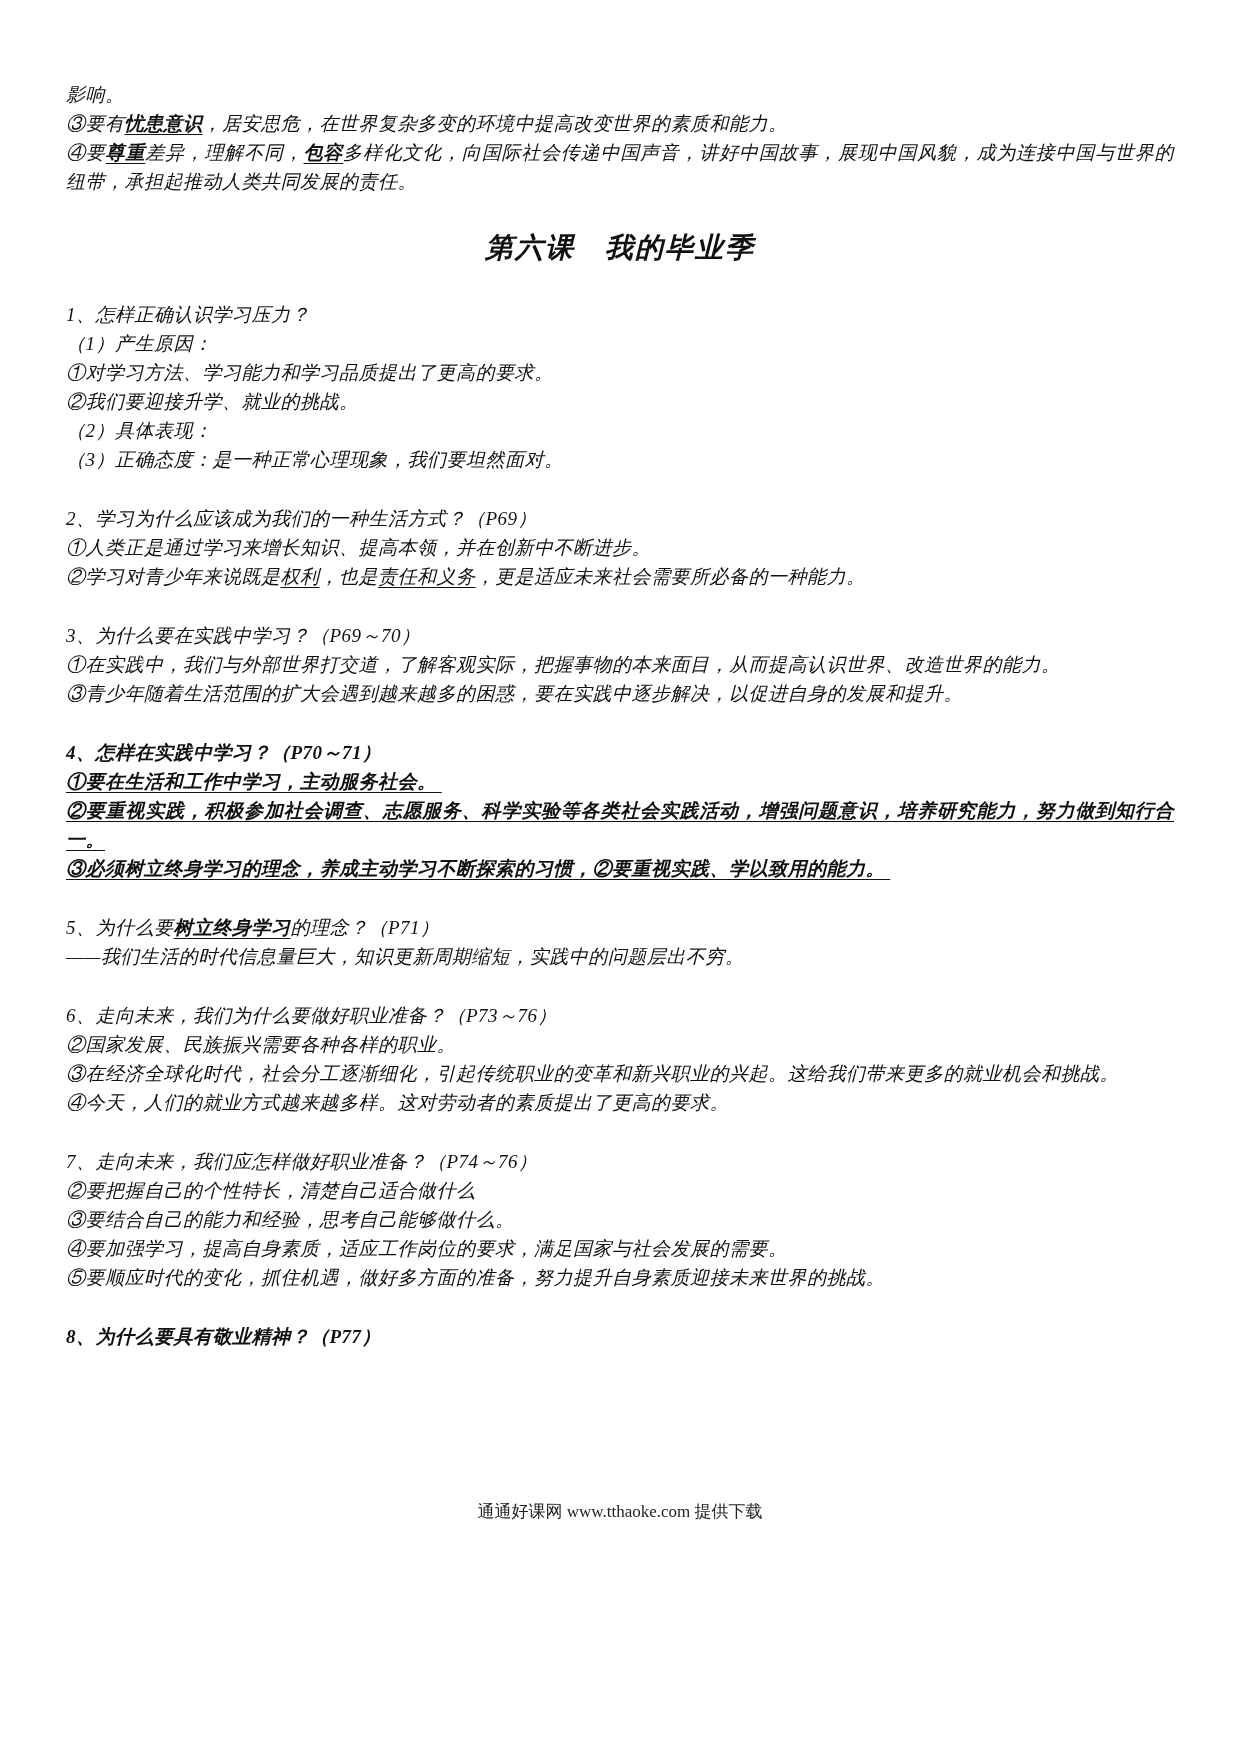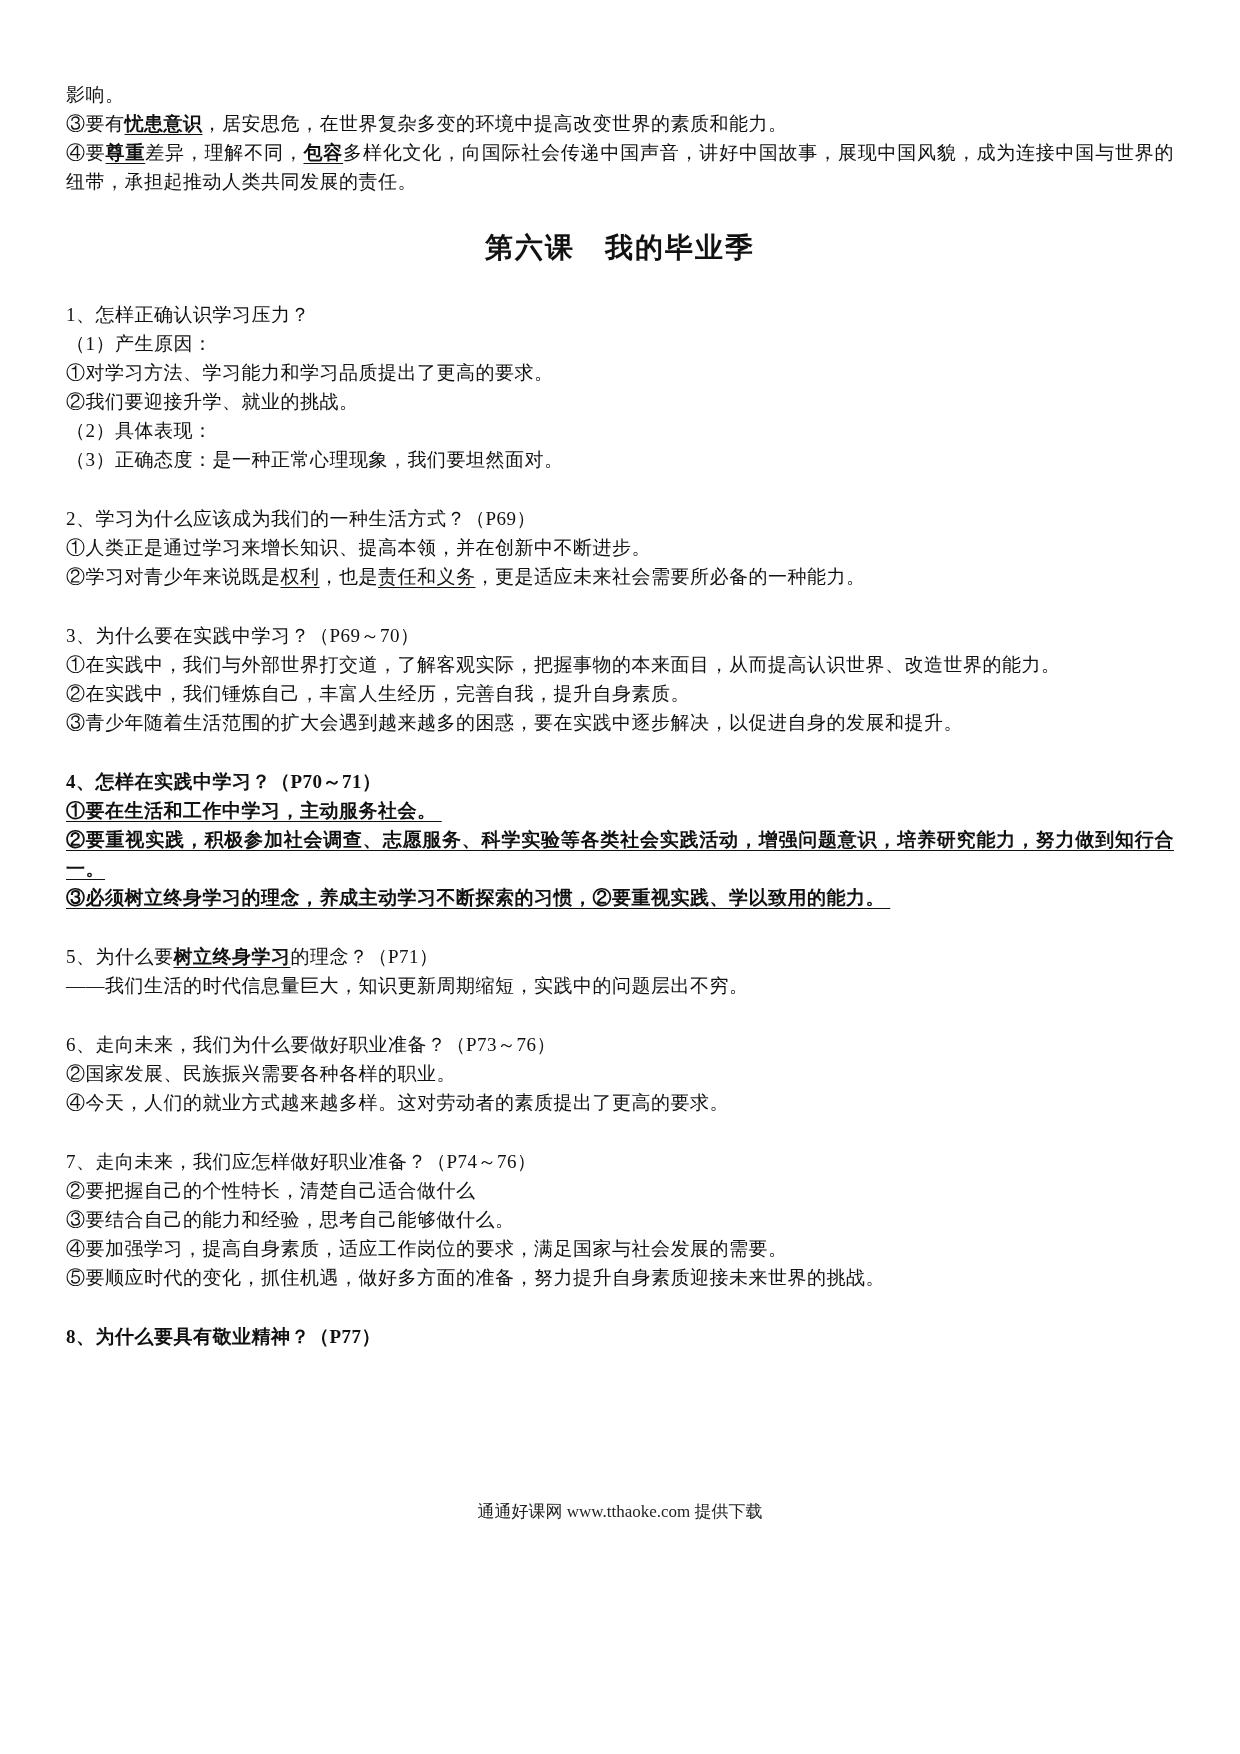--- a/index.html
+++ b/index.html
@@ -15,20 +15,21 @@
     width: 1240px;
     height: 1754px;
     box-sizing: border-box;
     padding: 80px 66px 0 66px;
     font-family: "Liberation Serif", "DejaVu Serif", serif;
     color: #111111;
     background: #ffffff;
   }
   .section {
     margin: 0 0 30px 0;
+    font-style: italic;
   }
   .line {
     margin: 0;
     font-size: 19px;
     line-height: 29px;
     text-align: justify;
     letter-spacing: 0.5px;
     word-break: break-word;
   }
   .section-heading {
@@ -80,36 +81,36 @@
         <p class="line"><span class="seg s-normal">（3）正确态度：是一种正常心理现象，我们要坦然面对。</span></p>
       </div>
       <div class="section">
         <p class="line"><span class="seg s-normal">2、学习为什么应该成为我们的一种生活方式？（P69）</span></p>
         <p class="line"><span class="seg s-normal">①人类正是通过学习来增长知识、提高本领，并在创新中不断进步。</span></p>
         <p class="line"><span class="seg s-normal">②学习对青少年来说既是</span><span class="seg s-underline">权利</span><span class="seg s-normal">，也是</span><span class="seg s-underline">责任和义务</span><span class="seg s-normal">，更是适应未来社会需要所必备的一种能力。</span></p>
       </div>
       <div class="section">
         <p class="line"><span class="seg s-normal">3、为什么要在实践中学习？（P69～70）</span></p>
         <p class="line"><span class="seg s-normal">①在实践中，我们与外部世界打交道，了解客观实际，把握事物的本来面目，从而提高认识世界、改造世界的能力。</span></p>
-        <p class="line"><span class="seg s-normal">②在实践中，我们锤炼自己，丰富人生经历，完善自我，提升自身素质。</span></p>
         <p class="line"><span class="seg s-normal">③青少年随着生活范围的扩大会遇到越来越多的困惑，要在实践中逐步解决，以促进自身的发展和提升。</span></p>
       </div>
       <div class="section">
         <p class="line"><span class="seg s-bold">4、怎样在实践中学习？（P70～71）</span></p>
         <p class="line"><span class="seg s-bold-underline">①要在生活和工作中学习，主动服务社会。 </span></p>
         <p class="line"><span class="seg s-bold-underline">②要重视实践，积极参加社会调查、志愿服务、科学实验等各类社会实践活动，增强问题意识，培养研究能力，努力做到知行合一。</span></p>
         <p class="line"><span class="seg s-bold-underline">③必须树立终身学习的理念，养成主动学习不断探索的习惯，②要重视实践、学以致用的能力。 </span></p>
       </div>
       <div class="section">
         <p class="line"><span class="seg s-normal">5、为什么要</span><span class="seg s-bold-underline">树立终身学习</span><span class="seg s-normal">的理念？（P71）</span></p>
         <p class="line"><span class="seg s-normal">——我们生活的时代信息量巨大，知识更新周期缩短，实践中的问题层出不穷。</span></p>
       </div>
       <div class="section">
         <p class="line"><span class="seg s-normal">6、走向未来，我们为什么要做好职业准备？（P73～76）</span></p>
         <p class="line"><span class="seg s-normal">②国家发展、民族振兴需要各种各样的职业。</span></p>
+        <p class="line"><span class="seg s-normal">③在经济全球化时代，社会分工逐渐细化，引起传统职业的变革和新兴职业的兴起。这给我们带来更多的就业机会和挑战。</span></p>
         <p class="line"><span class="seg s-normal">④今天，人们的就业方式越来越多样。这对劳动者的素质提出了更高的要求。</span></p>
       </div>
       <div class="section">
         <p class="line"><span class="seg s-normal">7、走向未来，我们应怎样做好职业准备？（P74～76）</span></p>
         <p class="line"><span class="seg s-normal">②要把握自己的个性特长，清楚自己适合做什么</span></p>
         <p class="line"><span class="seg s-normal">③要结合自己的能力和经验，思考自己能够做什么。</span></p>
         <p class="line"><span class="seg s-normal">④要加强学习，提高自身素质，适应工作岗位的要求，满足国家与社会发展的需要。</span></p>
         <p class="line"><span class="seg s-normal">⑤要顺应时代的变化，抓住机遇，做好多方面的准备，努力提升自身素质迎接未来世界的挑战。</span></p>
       </div>
       <div class="section">

